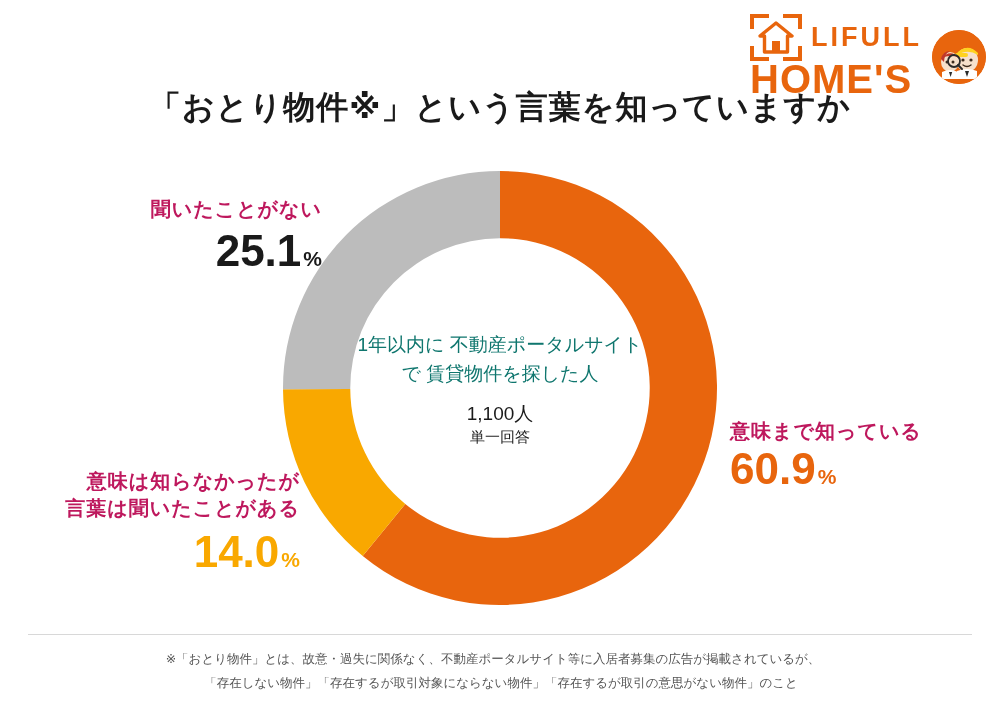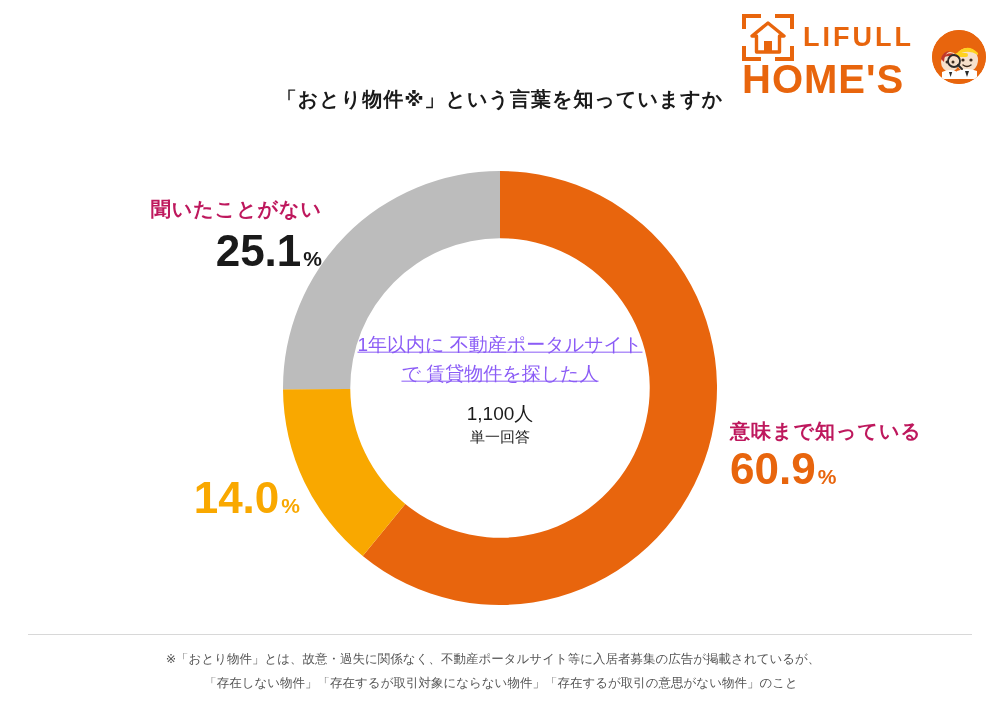--- a/index.html
+++ b/index.html
@@ -16,21 +16,21 @@
     position: relative;
   }
 
   
   .logo-area {
     position: absolute;
     top: 14px;
     right: 14px;
     display: flex;
     align-items: center;
-    gap: 18px;
+    gap: 10px;
   }
   .logo-mark {
     display: flex;
     flex-direction: column;
     align-items: flex-start;
     line-height: 1;
   }
   .logo-row-top {
     display: flex;
     align-items: center;
@@ -77,21 +77,21 @@
     flex: none;
   }
 
   
   .page-title {
     position: absolute;
     top: 86px;
     left: 0;
     width: 1000px;
     text-align: center;
-    font-size: 20px;
+    font-size: 32px;
     font-weight: bold;
     letter-spacing: 1px;
     color: #1a1a1a;
   }
 
   
   .chart-wrap {
     position: absolute;
     left: 283px;
     top: 171px;
@@ -105,22 +105,21 @@
     left: 500px;
     top: 388px;
     transform: translate(-50%, -50%);
     width: 290px;
     text-align: center;
     pointer-events: none;
   }
   .center-main {
     font-size: 19px;
     line-height: 1.55;
-    color: #8b5cf6;
-    text-decoration: underline;
+    color: #0f766e;
   }
   .center-count {
     margin-top: 14px;
     font-size: 19px;
     line-height: 1.2;
     color: #1a1a1a;
   }
   .center-sub {
     margin-top: 2px;
     font-size: 15px;
@@ -254,20 +253,22 @@
 </div>
 
 <div class="callout" id="callout-none">
   <div class="cl-label">聞いたことがない</div>
   <div class="cl-valrow">
     <span class="cl-value">25.1</span><span class="cl-pct">%</span>
   </div>
 </div>
 
 <div class="callout" id="callout-heard">
+  <div class="cl-label">意味は知らなかったが
+言葉は聞いたことがある</div>
   <div class="cl-valrow">
     <span class="cl-value">14.0</span><span class="cl-pct">%</span>
   </div>
 </div>
 
 <div class="callout" id="callout-knows">
   <div class="cl-label">意味まで知っている</div>
   <div class="cl-valrow">
     <span class="cl-value">60.9</span><span class="cl-pct">%</span>
   </div>

